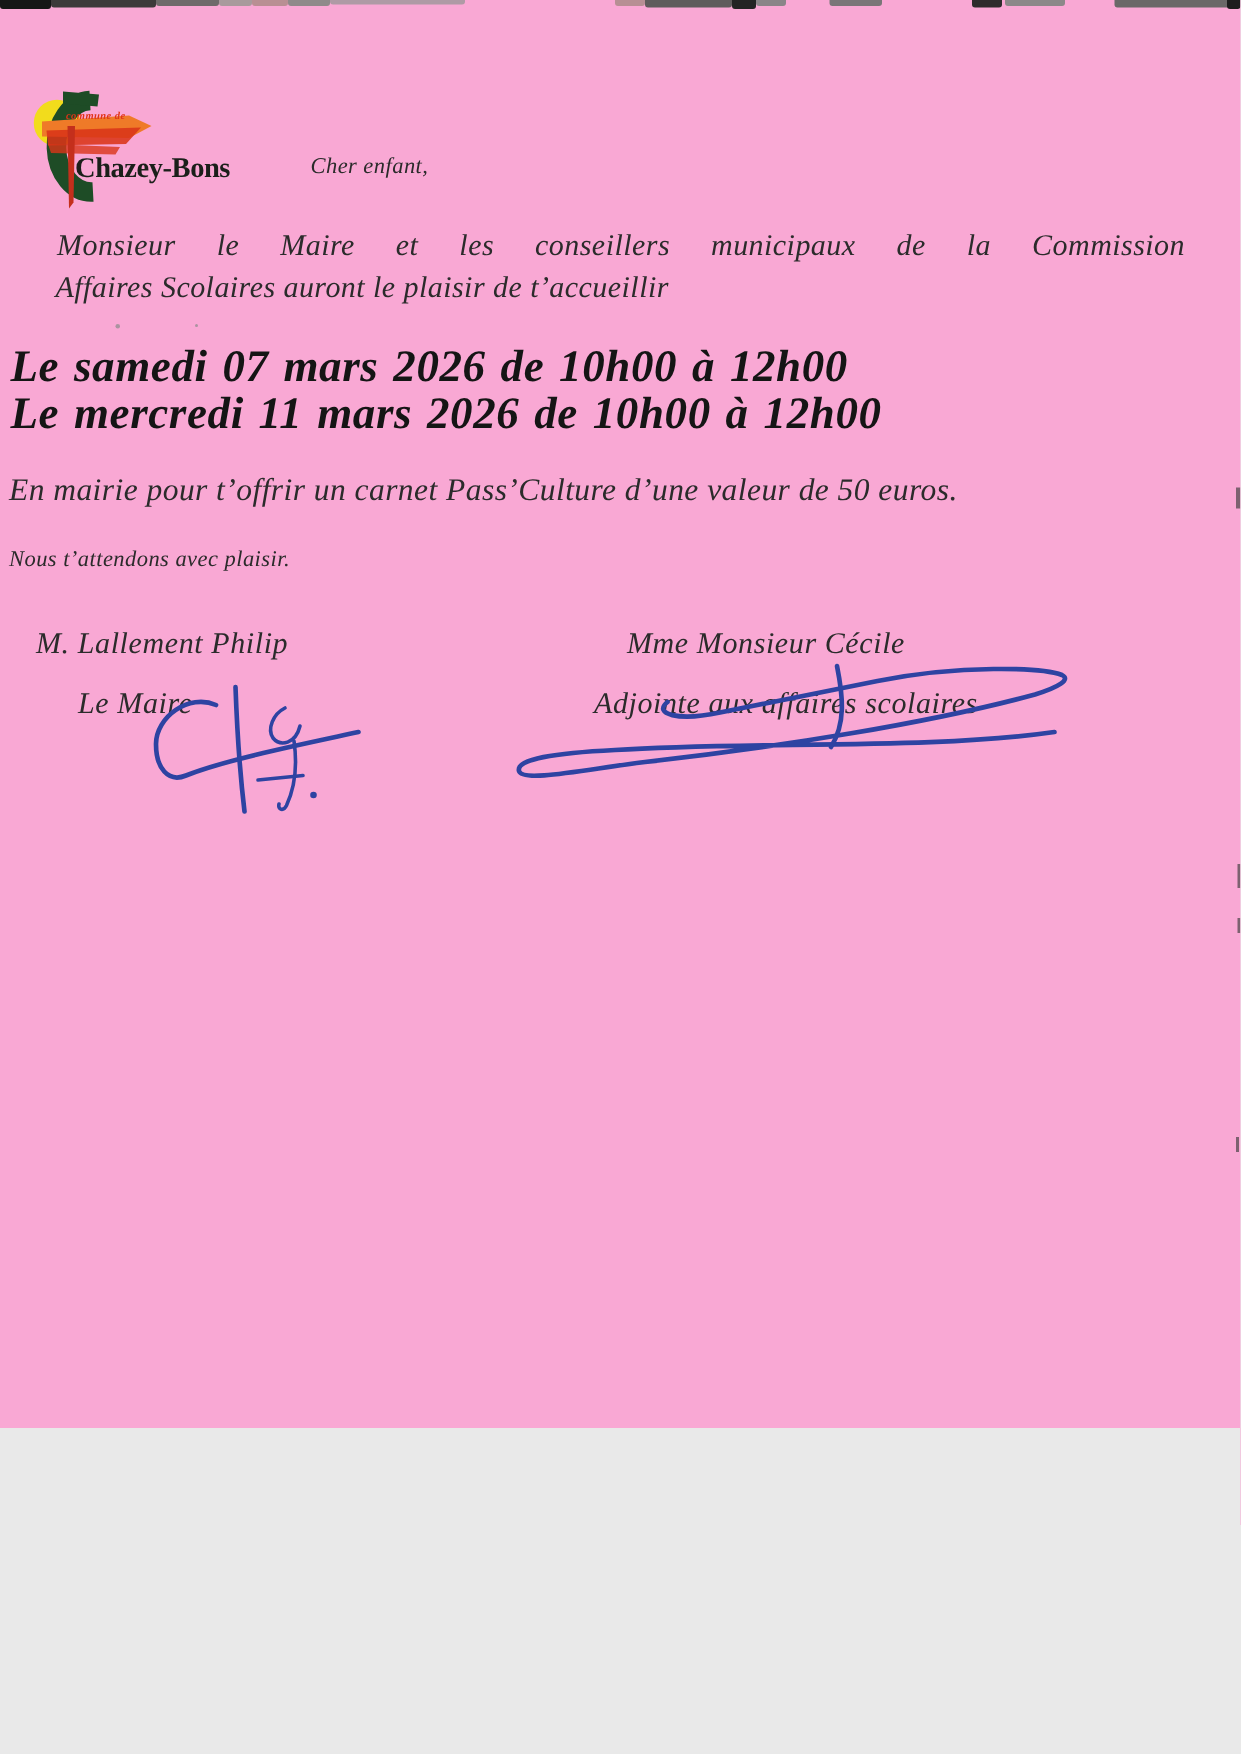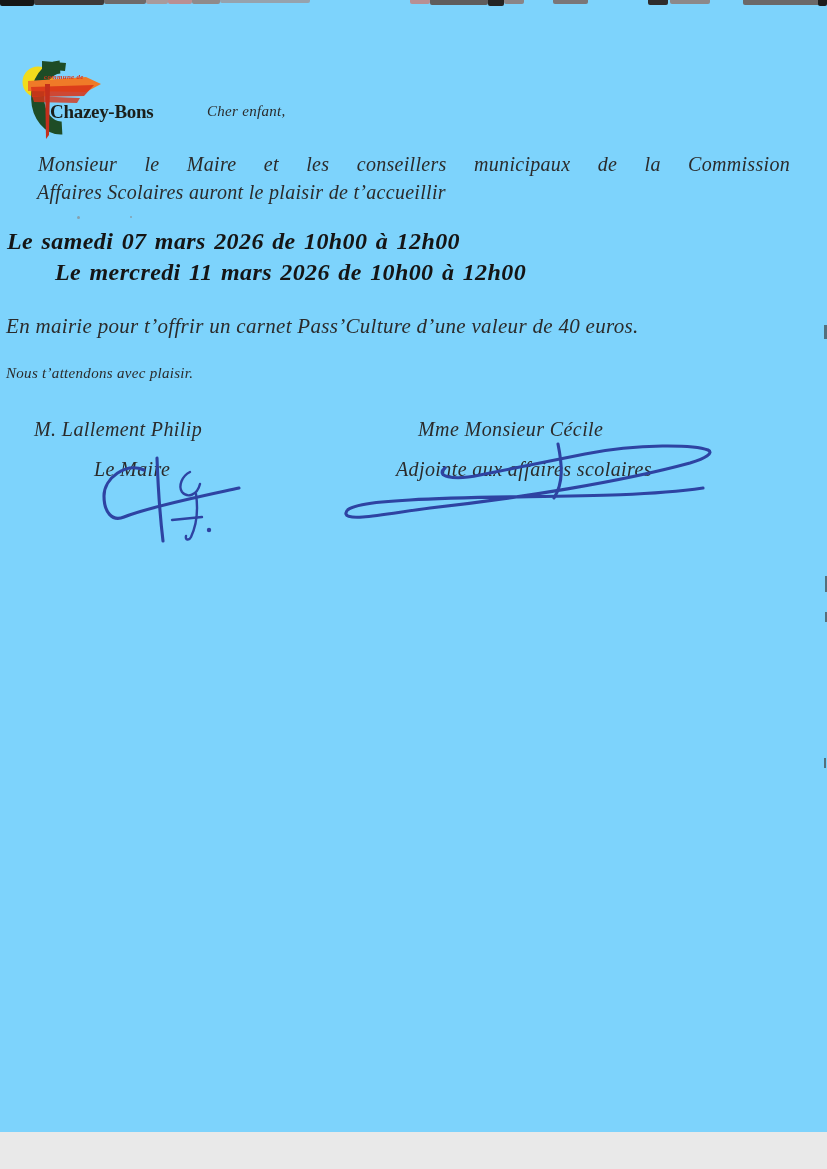--- a/index.html
+++ b/index.html
@@ -9,23 +9,23 @@
     --logo-green:#1e4c26;
     --logo-yellow:#f2dc1c;
     --logo-orange:#ef7a28;
     --logo-red:#d93418;
     --logo-text-red:#e03418;
     --logo-name-color:#1b1f1a;
   }
   html,body{margin:0;padding:0;background:#e9e9e9;}
   .page{
     position:relative;
-    width:827px;height:1132px;
+    width:827px;height:952px;
     margin:0 auto;
-    background:#7dd3fc;
+    background:#f9a8d4;
     overflow:hidden;
     font-family:"Liberation Serif","DejaVu Serif",serif;
   }
   
   .artifact-strip{position:absolute;left:0;top:0;width:827px;height:8px;}
   .artifact-strip i{position:absolute;top:0;display:block;border-radius:0 0 2px 2px;}
   .edge-speck{position:absolute;display:block;background:#3a3a3a;opacity:.65;}
   .paper-speck{position:absolute;display:block;background:#8a8a8a;border-radius:50%;width:3px;height:3px;opacity:.7;}
   
   .logo{position:absolute;left:8px;top:55px;width:170px;height:92px;}
@@ -42,30 +42,30 @@
     position:absolute;
     font-style:italic;
     color:var(--text);
     letter-spacing:.3px;
     white-space:nowrap;
   }
   .salutation{left:207px;top:103px;font-size:15px;}
   .intro-line1{left:38px;top:153px;width:752px;font-size:20px;white-space:normal;
     text-align:justify;text-align-last:justify;}
   .intro-line2{left:37px;top:181px;font-size:20px;}
-  .date-line{font-weight:bold;font-size:24px;color:var(--text-dark);letter-spacing:.4px;word-spacing:2px;}
+  .date-line{font-weight:bold;font-size:30px;color:var(--text-dark);letter-spacing:.4px;word-spacing:2px;}
   .date-line1{left:7px;top:228px;}
-  .date-line2{left:7px;top:259px;margin-left:48px;}
+  .date-line2{left:7px;top:259px;}
   .offer{left:6px;top:314px;font-size:21px;}
   .closing{left:6px;top:365px;font-size:15px;}
   
   .sig{position:absolute;font-style:italic;color:var(--text);}
   .sig .sig-name{font-size:20px;letter-spacing:.4px;white-space:nowrap;}
   .sig .sig-title{font-size:20px;letter-spacing:.4px;white-space:nowrap;margin-top:17px;}
-  .sig-left{left:34px;top:418px;text-align:center;}
+  .sig-left{left:24px;top:418px;}
   .sig-left .sig-title{margin-left:28px;}
   .sig-right{left:396px;top:418px;}
   .sig-right .sig-name{margin-left:22px;}
   .ink{position:absolute;z-index:5;}
   .ink path{fill:none;stroke:var(--ink-blue);stroke-width:3.1;stroke-linecap:round;stroke-linejoin:round;}
   .ink .thin{stroke-width:2.4;}
   .ink-left{left:92px;top:446px;}
   .ink-right{left:340px;top:430px;}
   .ink-dot{fill:var(--ink-blue);stroke:none;}
 </style>
@@ -115,21 +115,21 @@
   </div>
 
   <div class="script salutation">Cher enfant,</div>
 
   <div class="script intro-line1">Monsieur le Maire et les conseillers municipaux de la Commission</div>
   <div class="script intro-line2">Affaires Scolaires auront le plaisir de t’accueillir</div>
 
   <div class="script date-line date-line1">Le samedi 07 mars 2026 de 10h00 à 12h00</div>
   <div class="script date-line date-line2">Le mercredi 11 mars 2026 de 10h00 à 12h00</div>
 
-  <div class="script offer">En mairie pour t’offrir un carnet Pass’Culture d’une valeur de 40 euros.</div>
+  <div class="script offer">En mairie pour t’offrir un carnet Pass’Culture d’une valeur de 50 euros.</div>
   <div class="script closing">Nous t’attendons avec plaisir.</div>
 
   <div class="sig sig-left">
     <div class="sig-name">M. Lallement Philip</div>
     <div class="sig-title">Le Maire</div>
   </div>
   <svg class="ink ink-left" width="160" height="105" viewBox="0 0 160 105">
     <path d="M52,24 C34,16 12,32 12,50 C12,66 20,76 32,71 C60,60 110,50 147,42"></path>
     <path d="M65,12 C66,40 68,70 71,95"></path>
     <path class="thin" d="M98,26 C90,30 86,40 90,46 C95,52 105,50 108,38"></path>

